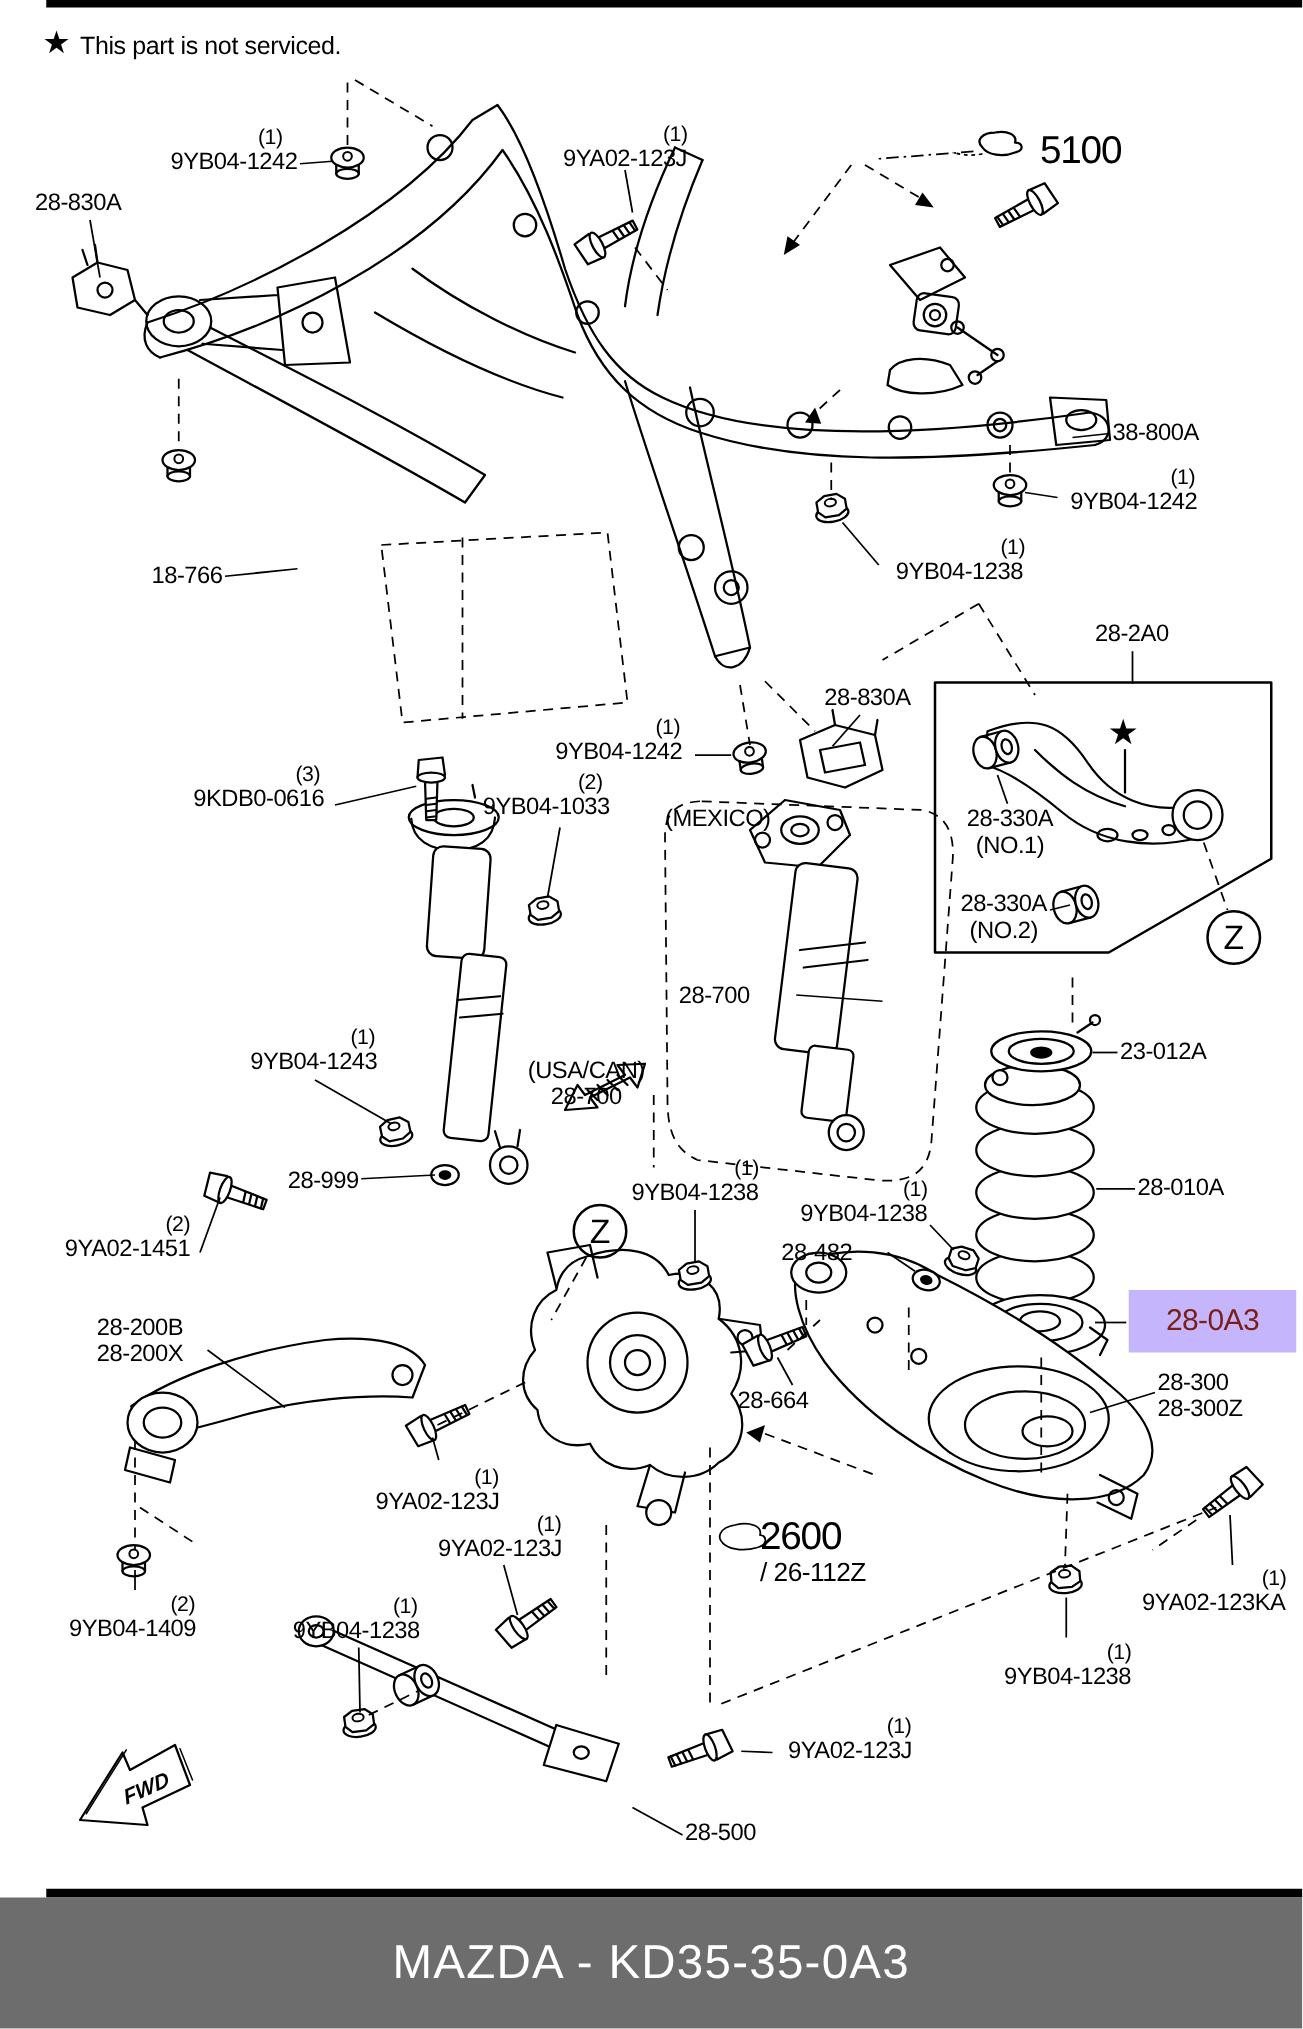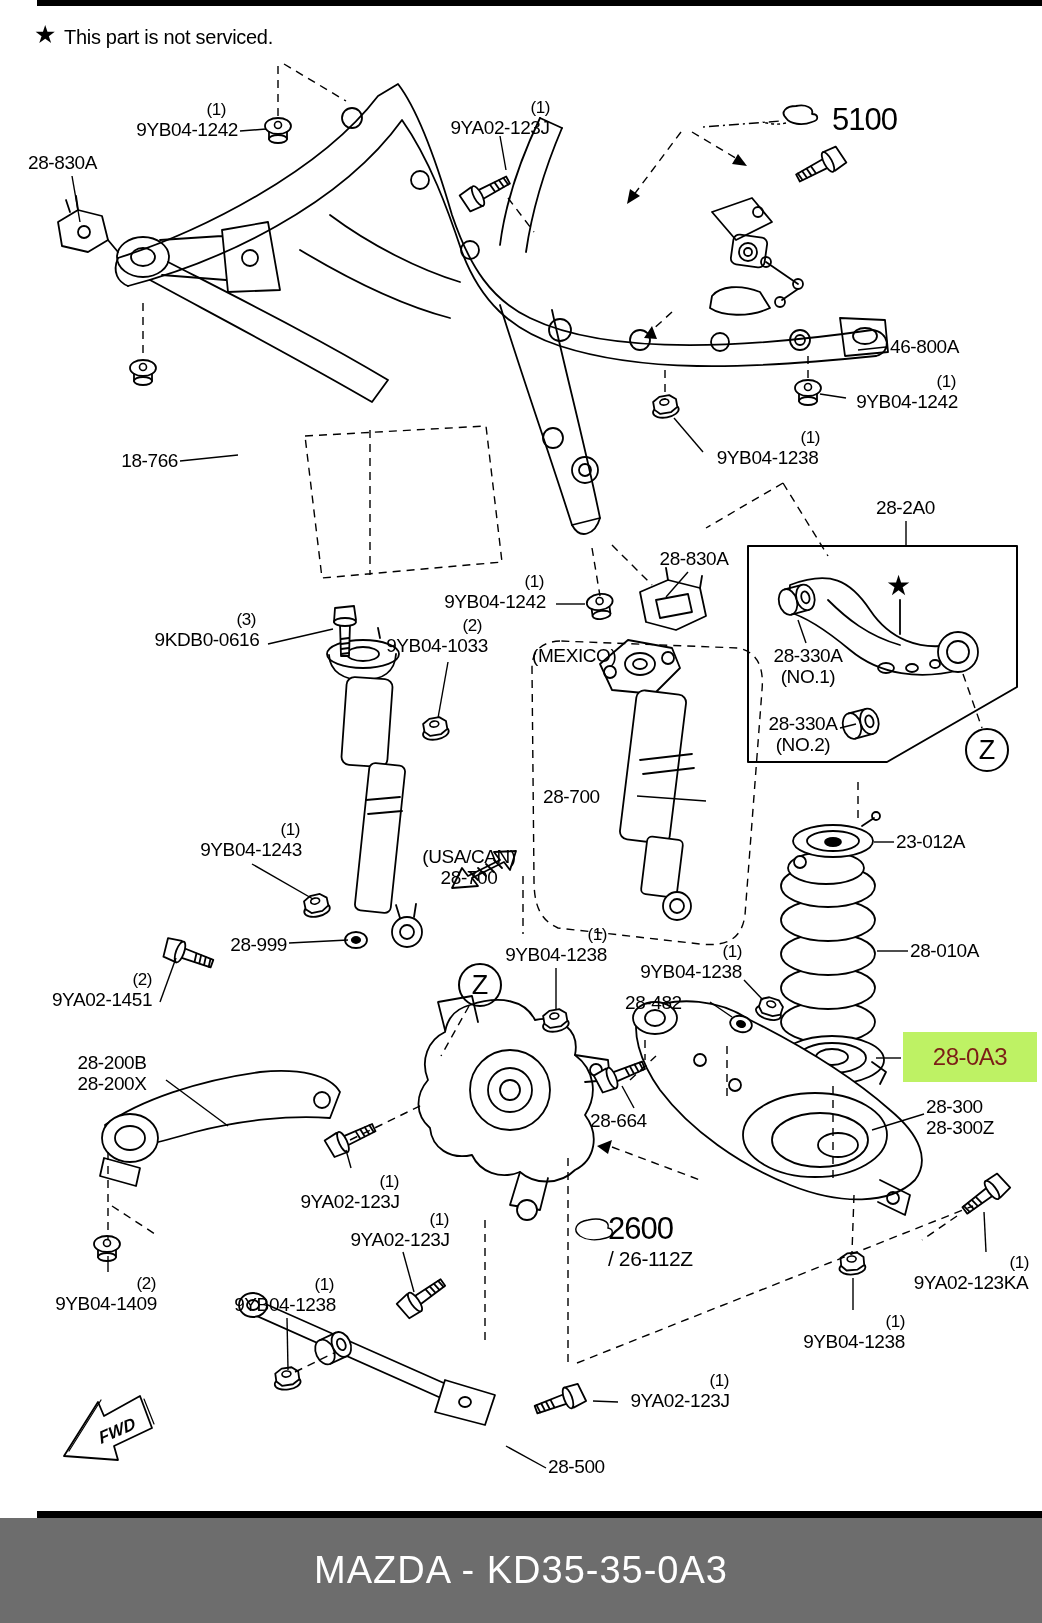--- a/index.html
+++ b/index.html
@@ -9,21 +9,21 @@
   .co .q{font-size:17px;}
   .co .p{font-size:19px;}
   .co.r{text-align:right;}
   .co.l{text-align:left;}
   .co .qr{text-align:right;padding-right:10px;}
   .big{font-size:31px;letter-spacing:-1px;}
   .note{position:absolute;left:64px;top:26px;font-size:20px;letter-spacing:-0.3px;}
   .star{position:absolute;font-size:25px;line-height:1;}
   .zmark{position:absolute;width:40px;height:40px;border:2.5px solid #000;border-radius:50%;
          display:flex;align-items:center;justify-content:center;font-size:27px;}
-  .hl{position:absolute;left:903px;top:1032px;width:134px;height:50px;background:#bef264;
+  .hl{position:absolute;left:903px;top:1032px;width:134px;height:50px;background:#c4b5fd;
       display:flex;align-items:center;justify-content:center;font-size:24px;color:#7c1e16;letter-spacing:-0.5px;}
   .topbar{position:absolute;left:37px;top:0;width:1005px;height:6px;background:#000;}
   .footline{position:absolute;left:37px;top:1511px;width:1005px;height:7px;background:#000;}
   .footer{position:absolute;left:0;top:1518px;width:1042px;height:105px;background:#6d6d6d;
           display:flex;align-items:center;justify-content:center;gap:42px;color:#fff;font-size:38px;letter-spacing:1px;}
   svg{position:absolute;left:0;top:0;}
   .c37a{font-size:31px;letter-spacing:-1px;}
   .c37b{font-size:21px;}
 </style>
 </head>
@@ -352,21 +352,21 @@
     <div class="p">28-830A</div>
   </div>
   <div class="co" style="left:440px;top:98px;width:120px;">
     <div class="q qr">(1)</div>
     <div class="p">9YA02-123J</div>
   </div>
   <div class="co l big" style="left:832px;top:103px;">
     <div>5100</div>
   </div>
   <div class="co l" style="left:890px;top:336px;width:100px;">
-    <div class="p">46-800A</div>
+    <div class="p">38-800A</div>
   </div>
   <div class="co" style="left:848px;top:372px;width:118px;">
     <div class="q qr">(1)</div>
     <div class="p">9YB04-1242</div>
   </div>
   <div class="co" style="left:705px;top:428px;width:125px;">
     <div class="q qr">(1)</div>
     <div class="p">9YB04-1238</div>
   </div>
   <div class="co r" style="left:98px;top:450px;width:80px;">

